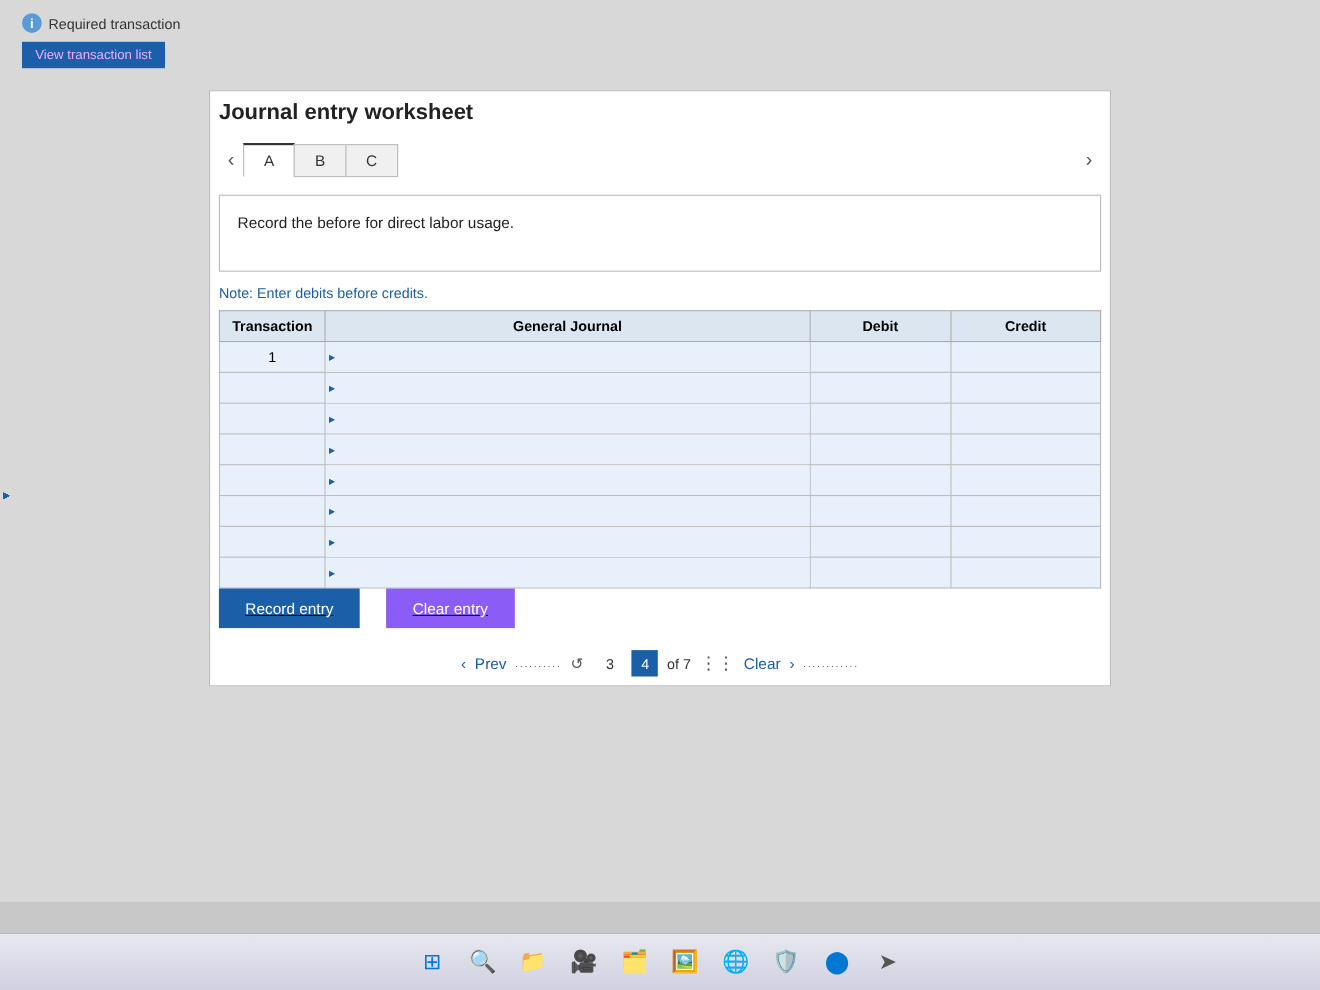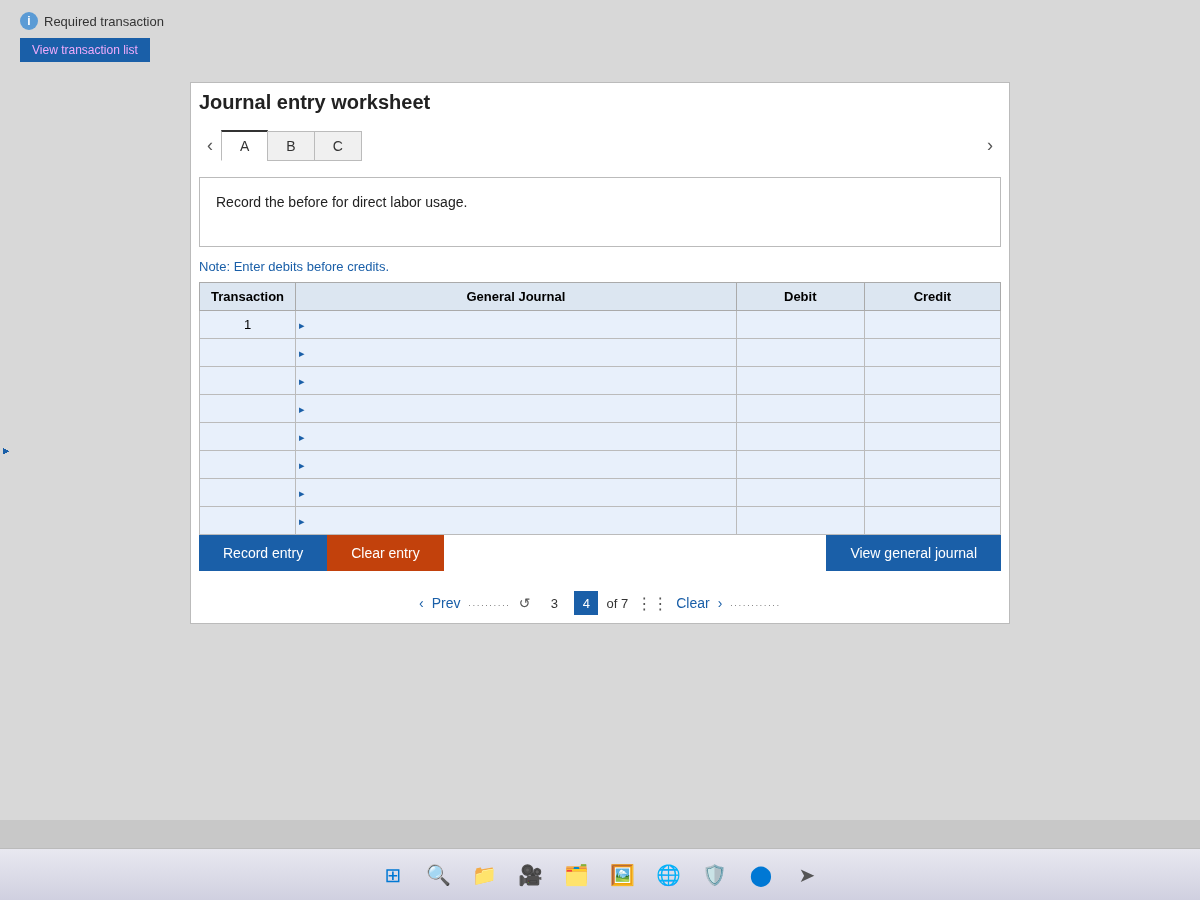--- a/index.html
+++ b/index.html
@@ -185,37 +185,38 @@
       color: #1a5fa8;
       font-size: 11px;
       position: absolute;
       left: 3px;
       top: 50%;
       transform: translateY(-50%);
     }
 
     .buttons-row {
       display: flex;
-      gap: 0;
+      gap: 24px;
       align-items: flex-start;
       margin-bottom: 20px;
+      text-decoration: underline;
     }
 
     .btn-record {
       background: #1a5fa8;
       color: white;
       border: none;
       padding: 10px 24px;
       font-size: 14px;
       cursor: pointer;
       font-weight: 500;
     }
 
     .btn-clear {
-      background: #c2410c;
+      background: #8b5cf6;
       color: white;
       border: none;
       padding: 10px 24px;
       font-size: 14px;
       cursor: pointer;
       font-weight: 500;
     }
 
     .btn-view-journal {
       background: #1a5fa8;
@@ -453,21 +454,20 @@
             <td class="credit-cell">
               <span class="cell-arrow">▸</span>
             </td>
           </tr>
         </tbody>
     </table>
 
     <div class="buttons-row">
       <button class="btn-record">Record entry</button>
       <button class="btn-clear">Clear entry</button>
-      <button class="btn-view-journal">View general journal</button>
     </div>
 
     <div class="pagination-row">
       <span class="pagination-btn">‹ </span>
       <span class="pagination-btn">Prev</span>
       <span class="pagination-dots">..........️</span>
 
       <span class="refresh-icon">↺</span>
 
       <span class="page-num">3</span>

